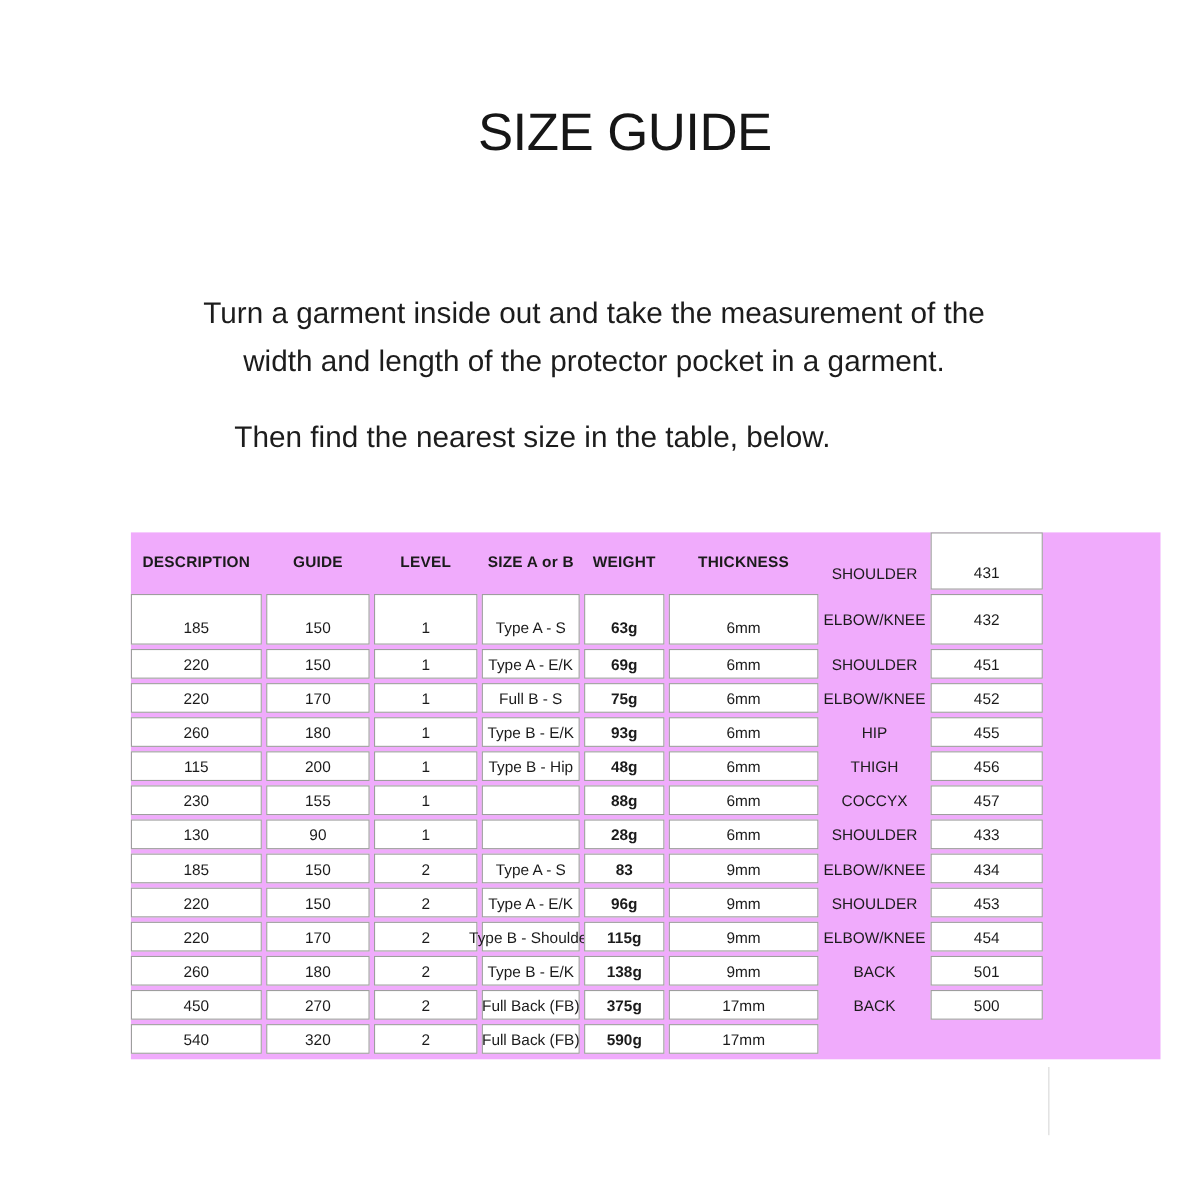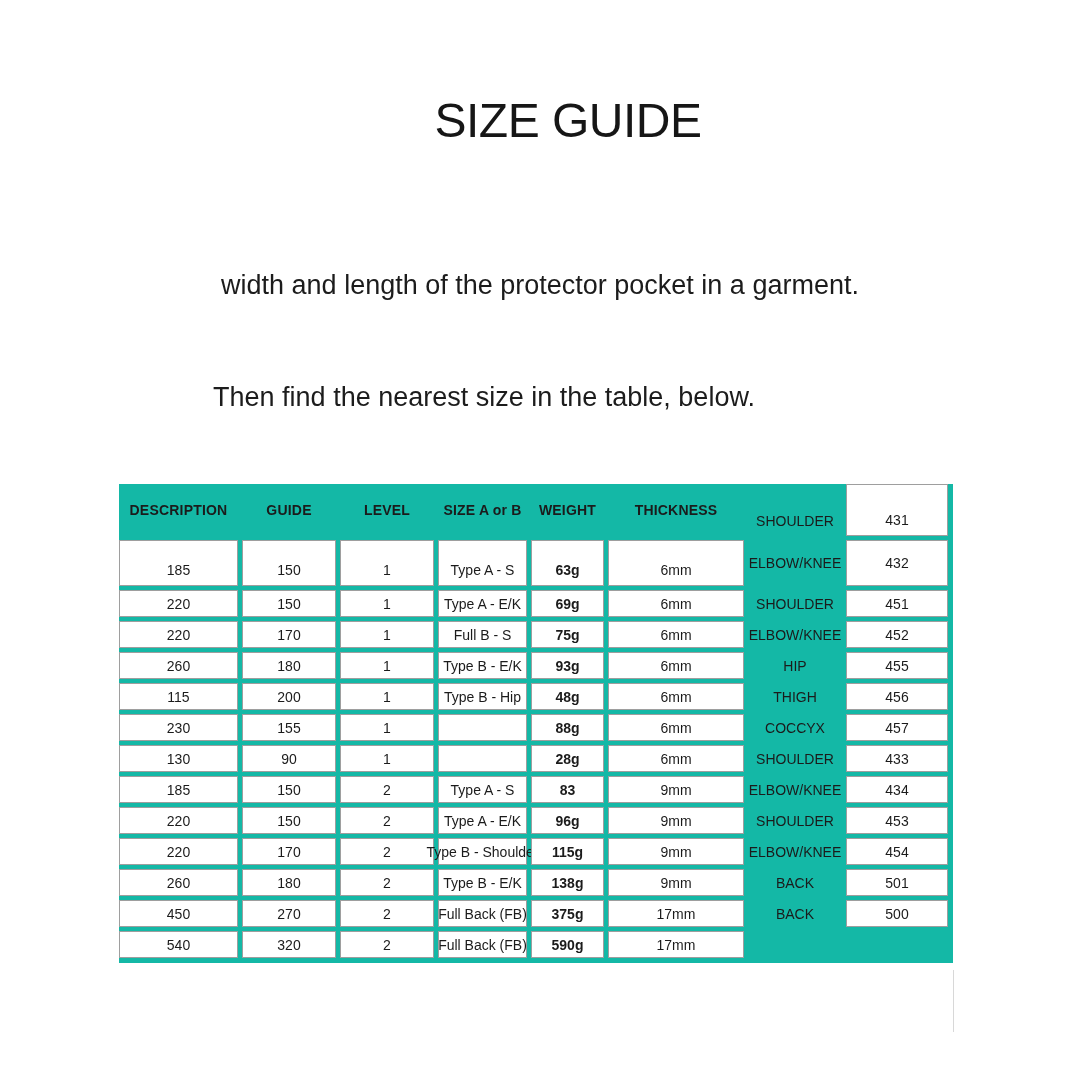--- a/index.html
+++ b/index.html
@@ -53,23 +53,23 @@
     left: 0;
     width: 968px;
     text-align: center;
   }
 
   
   .size-table {
     position: absolute;
     left: 119px;
     top: 484px;
-    width: 834px;
+    width: 936px;
     height: 479px;
-    background: #14b8a6;
+    background: #f0abfc;
     display: grid;
     grid-template-columns: 119px 94px 94px 89px 73px 136px 94px 102px;
     grid-template-rows: 52px 46px repeat(12, 27px);
     column-gap: 4px;
     row-gap: 4px;
     justify-content: start;
     align-content: start;
     font-size: 14px;
   }
   .hcell {
@@ -117,20 +117,21 @@
   }
 </style>
 </head>
 <body>
 
 <div class="title-block">
   <div class="title-line">SIZE GUIDE</div>
 </div>
 
 <div class="intro-block">
+  <div class="intro-line">Turn a garment inside out and take the measurement of the</div>
   <div class="intro-line">width and length of the protector pocket in a garment.</div>
 </div>
 
 <div class="intro-second">
   <div class="intro-line">Then find the nearest size in the table, below.</div>
 </div>
 
 <div class="size-table" id="size-table">
   <div class="hcell">DESCRIPTION</div>
   <div class="hcell">GUIDE</div>

